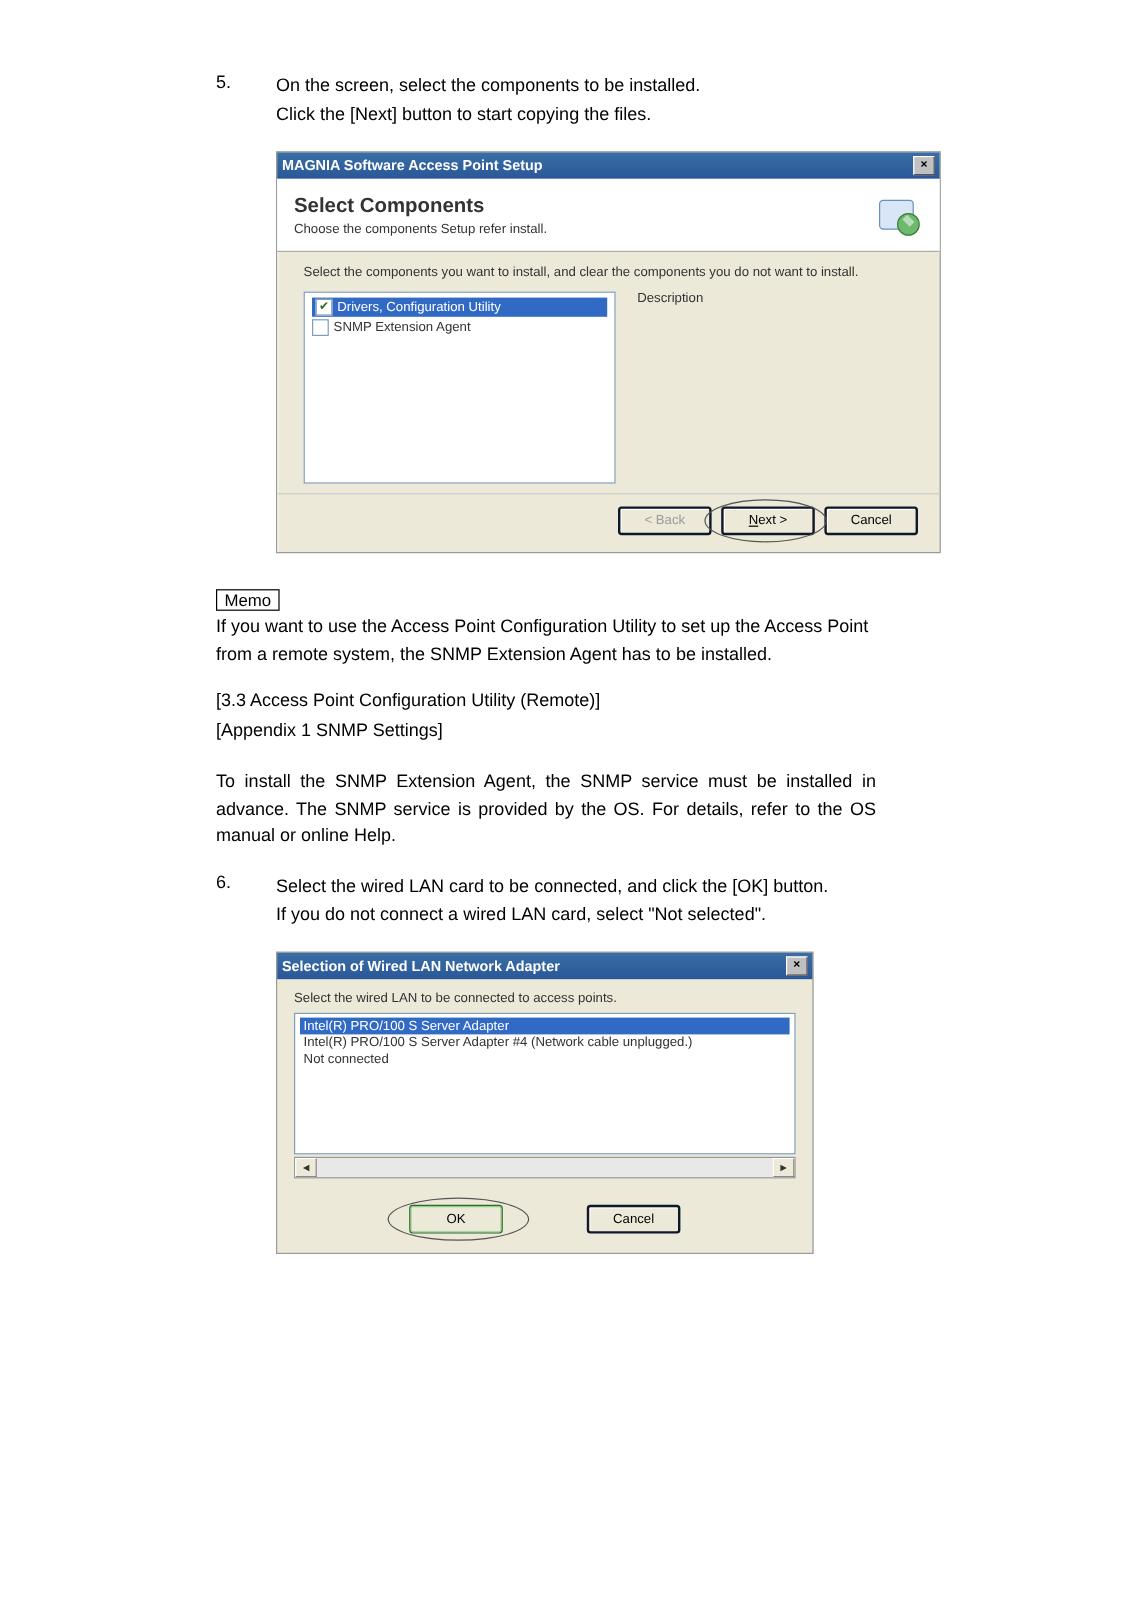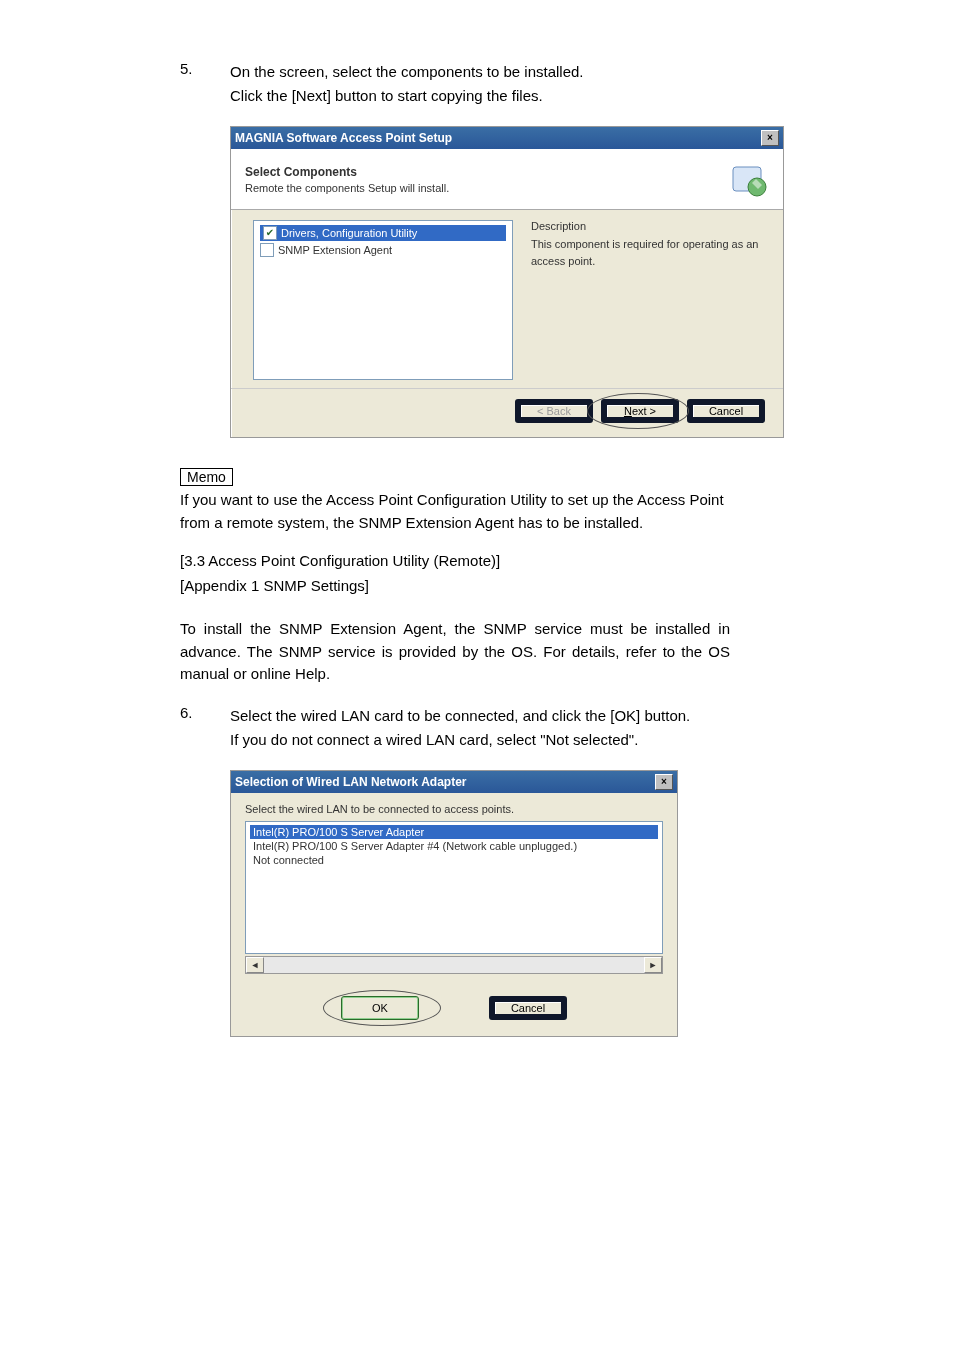--- a/index.html
+++ b/index.html
@@ -66,21 +66,21 @@
       padding: 10px 14px;
       display: flex;
       justify-content: space-between;
       align-items: center;
     }
     .dlg-header-text {
       font-family: Tahoma, sans-serif;
       font-size: 11px;
       color: #333;
     }
-    .dlg-header-text b { font-size: 12px; display:block; margin-bottom: 3px;}
+    .dlg-header-text b { font-size: 17px; display:block; margin-bottom: 3px;}
     .dlg-header-icon {
       width: 40px;
       height: 40px;
       position: relative;
     }
     .dlg-header-icon svg { width: 100%; height: 100%; }
     .dlg-body {
       padding: 10px 22px 8px 22px;
       font-family: Tahoma, sans-serif;
       font-size: 11px;
@@ -136,21 +136,21 @@
       border-top: 1px solid #ccc;
       padding: 10px 18px 14px 18px;
       display: flex;
       justify-content: flex-end;
       gap: 8px;
     }
     .win-btn {
       min-width: 78px;
       height: 24px;
       background: #ece9d8;
-      border: 6px solid #0f172a;
+      border: 2px solid #0f172a;
       border-radius: 3px;
       font-size: 11px;
       color: #000;
       font-family: Tahoma, sans-serif;
       padding: 0 12px;
       box-shadow: 1px 1px 0 #fff inset;
     }
     .win-btn.disabled { color: #9a9a9a; }
     .win-btn.primary { border: 1px solid #2a6b2a; box-shadow: 0 0 0 1px #8fd08f inset; position: relative; }
     .memo-box {
@@ -175,21 +175,21 @@
       background: #ece9d8;
     }
     .dlg2-body {
       padding: 10px 14px;
       font-family: Tahoma, sans-serif;
       font-size: 11px;
       color: #333;
     }
     .listbox2 {
       width: 100%;
-      height: 133px;
+      height: 118px;
       background: #fff;
       border: 1px solid #7f9db9;
       box-sizing: border-box;
       padding: 3px 4px;
       margin-top: 6px;
       overflow: hidden;
     }
     .lb2-item { font-size: 11px; padding: 1px 3px; }
     .lb2-item.sel { background: #316ac5; color: #fff; }
     .hscroll {
@@ -242,45 +242,45 @@
 
   <div class="dialog-wrap">
     <div class="dialog1">
       <div class="titlebar">
         <span>MAGNIA Software Access Point Setup</span>
         <span class="close-x">×</span>
       </div>
       <div class="dlg-header">
         <div class="dlg-header-text">
           <b>Select Components</b>
-          <span>Remote the components Setup will install.</span>
+          <span>Choose the components Setup refer install.</span>
         </div>
         <div class="dlg-header-icon">
           <svg viewBox="0 0 40 40">
             <rect x="4" y="8" width="28" height="24" rx="3" fill="#d9e6f7" stroke="#6a8fbf" stroke-width="1"></rect>
             <circle cx="28" cy="28" r="9" fill="#6fb96f" stroke="#3a7f3a" stroke-width="1"></circle>
             <path d="M23 24 l4 -4 l6 6 l-4 4 z" fill="#fff" opacity="0.5"></path>
           </svg>
         </div>
       </div>
       <div class="dlg-body">
+        <div class="dlg-instr">Select the components you want to install, and clear the components you do not want to install.</div>
         <div class="dlg-cols">
           <div class="list-box">
             <div class="list-item sel">
               <span class="cb">✔</span>
               <span>Drivers, Configuration Utility</span>
             </div>
             <div class="list-item">
               <span class="cb"></span>
               <span>SNMP Extension Agent</span>
             </div>
           </div>
           <div class="desc-col">
             <div class="desc-title">Description</div>
-            <div class="desc-text">This component is required for operating as an access point.</div>
           </div>
         </div>
       </div>
       <div class="dlg-buttons">
         <span class="ellipse-wrap" style="display:flex; gap:8px;">
           <button class="win-btn disabled">&lt; Back</button>
           <span class="ellipse-wrap">
             <button class="win-btn"><u>N</u>ext &gt;</button>
             <span class="ellipse-mark" style="left:-14px; top:-6px; width:100px; height:34px;"></span>
           </span>

